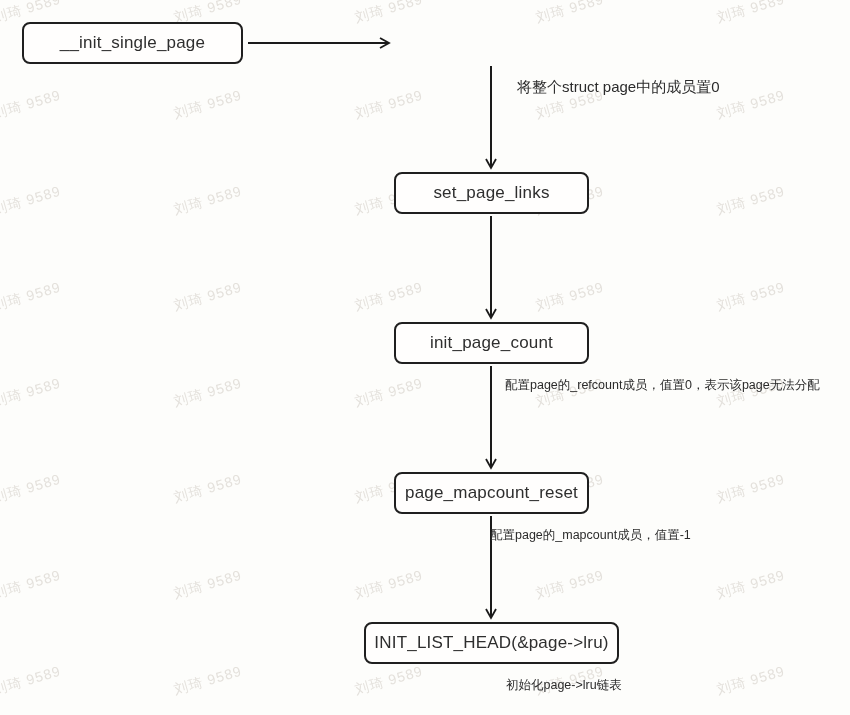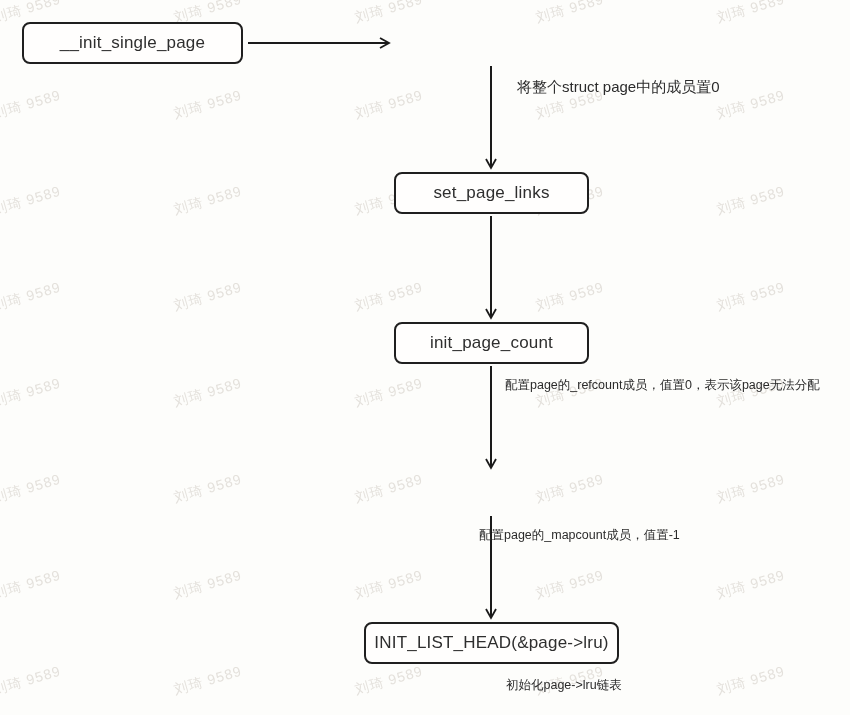--- a/index.html
+++ b/index.html
@@ -64,21 +64,21 @@
   .annotation {
     position: absolute;
     color: var(--ann-text);
     white-space: nowrap;
   }
   .ann-large { font-size: 15px; margin-left: 12px; }
   .ann-small { font-size: 12.5px; }
   .ann-1 { left: 505px; top: 78px; }
   .ann-2 { left: 505px; top: 230px; }
   .ann-3 { left: 505px; top: 377px; }
-  .ann-4 { left: 479px; top: 527px; }
+  .ann-4 { left: 490px; top: 527px; }
   .ann-5 { left: 506px; top: 677px; }
 </style>
 </head>
 <body>
 
 <div class="canvas">
 
   <div class="wm-layer">
       <div class="watermark" style="left: -8px; top: 0px;">刘琦 9589</div>
       <div class="watermark" style="left: 173px; top: 0px;">刘琦 9589</div>
@@ -131,20 +131,21 @@
     <line class="arrow-line" x1="248" y1="43" x2="389" y2="43" marker-end="url(#vhead)"></line>
     <line class="arrow-line" x1="491" y1="66" x2="491" y2="168" marker-end="url(#vhead)"></line>
     <line class="arrow-line" x1="491" y1="216" x2="491" y2="318" marker-end="url(#vhead)"></line>
     <line class="arrow-line" x1="491" y1="366" x2="491" y2="468" marker-end="url(#vhead)"></line>
     <line class="arrow-line" x1="491" y1="516" x2="491" y2="618" marker-end="url(#vhead)"></line>
   </svg>
 
   <div class="node node-1">__init_single_page</div>
   <div class="node node-4">init_page_count</div>
   <div class="node node-3">set_page_links</div>
+  <div class="node node-5">page_mapcount_reset</div>
   <div class="node node-6">INIT_LIST_HEAD(&amp;page-&gt;lru)</div>
 
   <div class="annotation ann-large ann-1">将整个struct page中的成员置0</div>
   <div class="annotation ann-small ann-3">配置page的_refcount成员，值置0，表示该page无法分配</div>
   <div class="annotation ann-small ann-4">配置page的_mapcount成员，值置-1</div>
   <div class="annotation ann-small ann-5">初始化page-&gt;lru链表</div>
 
 </div>
 
 </body></html>

